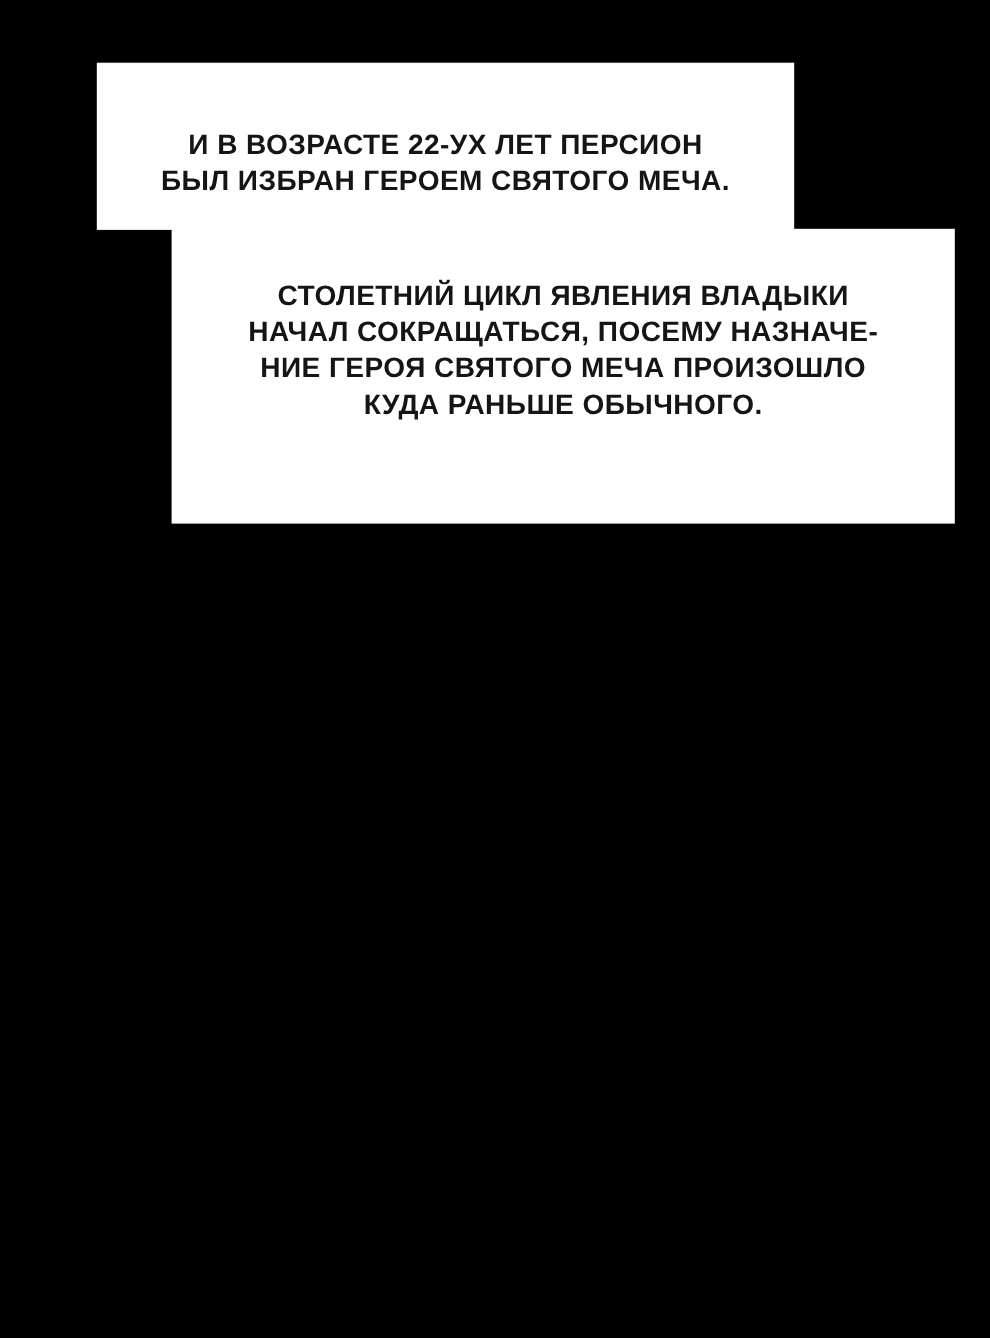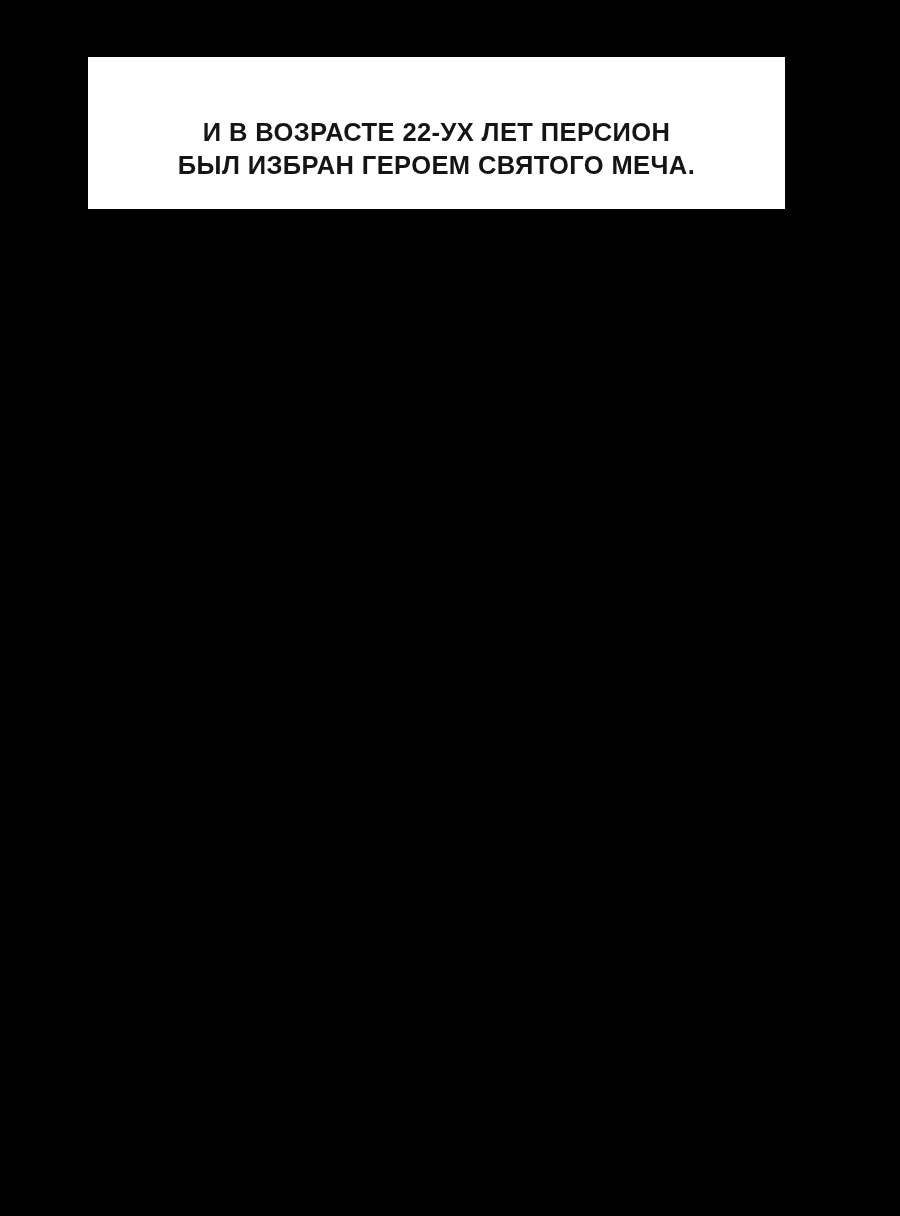--- a/index.html
+++ b/index.html
@@ -21,21 +21,21 @@
   }
   .panel {
     position: absolute;
     background: #ffffff;
     box-sizing: border-box;
   }
   
   .panel-top {
     left: 88px;
     top: 57px;
-    width: 697px;
+    width: 634px;
     height: 152px;
   }
   
   .panel-bottom {
     left: 156px;
     top: 208px;
     width: 712px;
     height: 268px;
   }
   .caption-text {
@@ -66,14 +66,20 @@
 </head>
 <body>
 
 <div class="page">
 
   <div class="panel panel-top">
     <div class="caption-text">И В ВОЗРАСТЕ 22-УХ ЛЕТ ПЕРСИОН
 БЫЛ ИЗБРАН ГЕРОЕМ СВЯТОГО МЕЧА.</div>
   </div>
 
+  <div class="panel panel-bottom">
+    <div class="caption-text">СТОЛЕТНИЙ ЦИКЛ ЯВЛЕНИЯ ВЛАДЫКИ
+НАЧАЛ СОКРАЩАТЬСЯ, ПОСЕМУ НАЗНАЧЕ-
+НИЕ ГЕРОЯ СВЯТОГО МЕЧА ПРОИЗОШЛО
+КУДА РАНЬШЕ ОБЫЧНОГО.</div>
+  </div>
 
 </div>
 
 </body></html>

